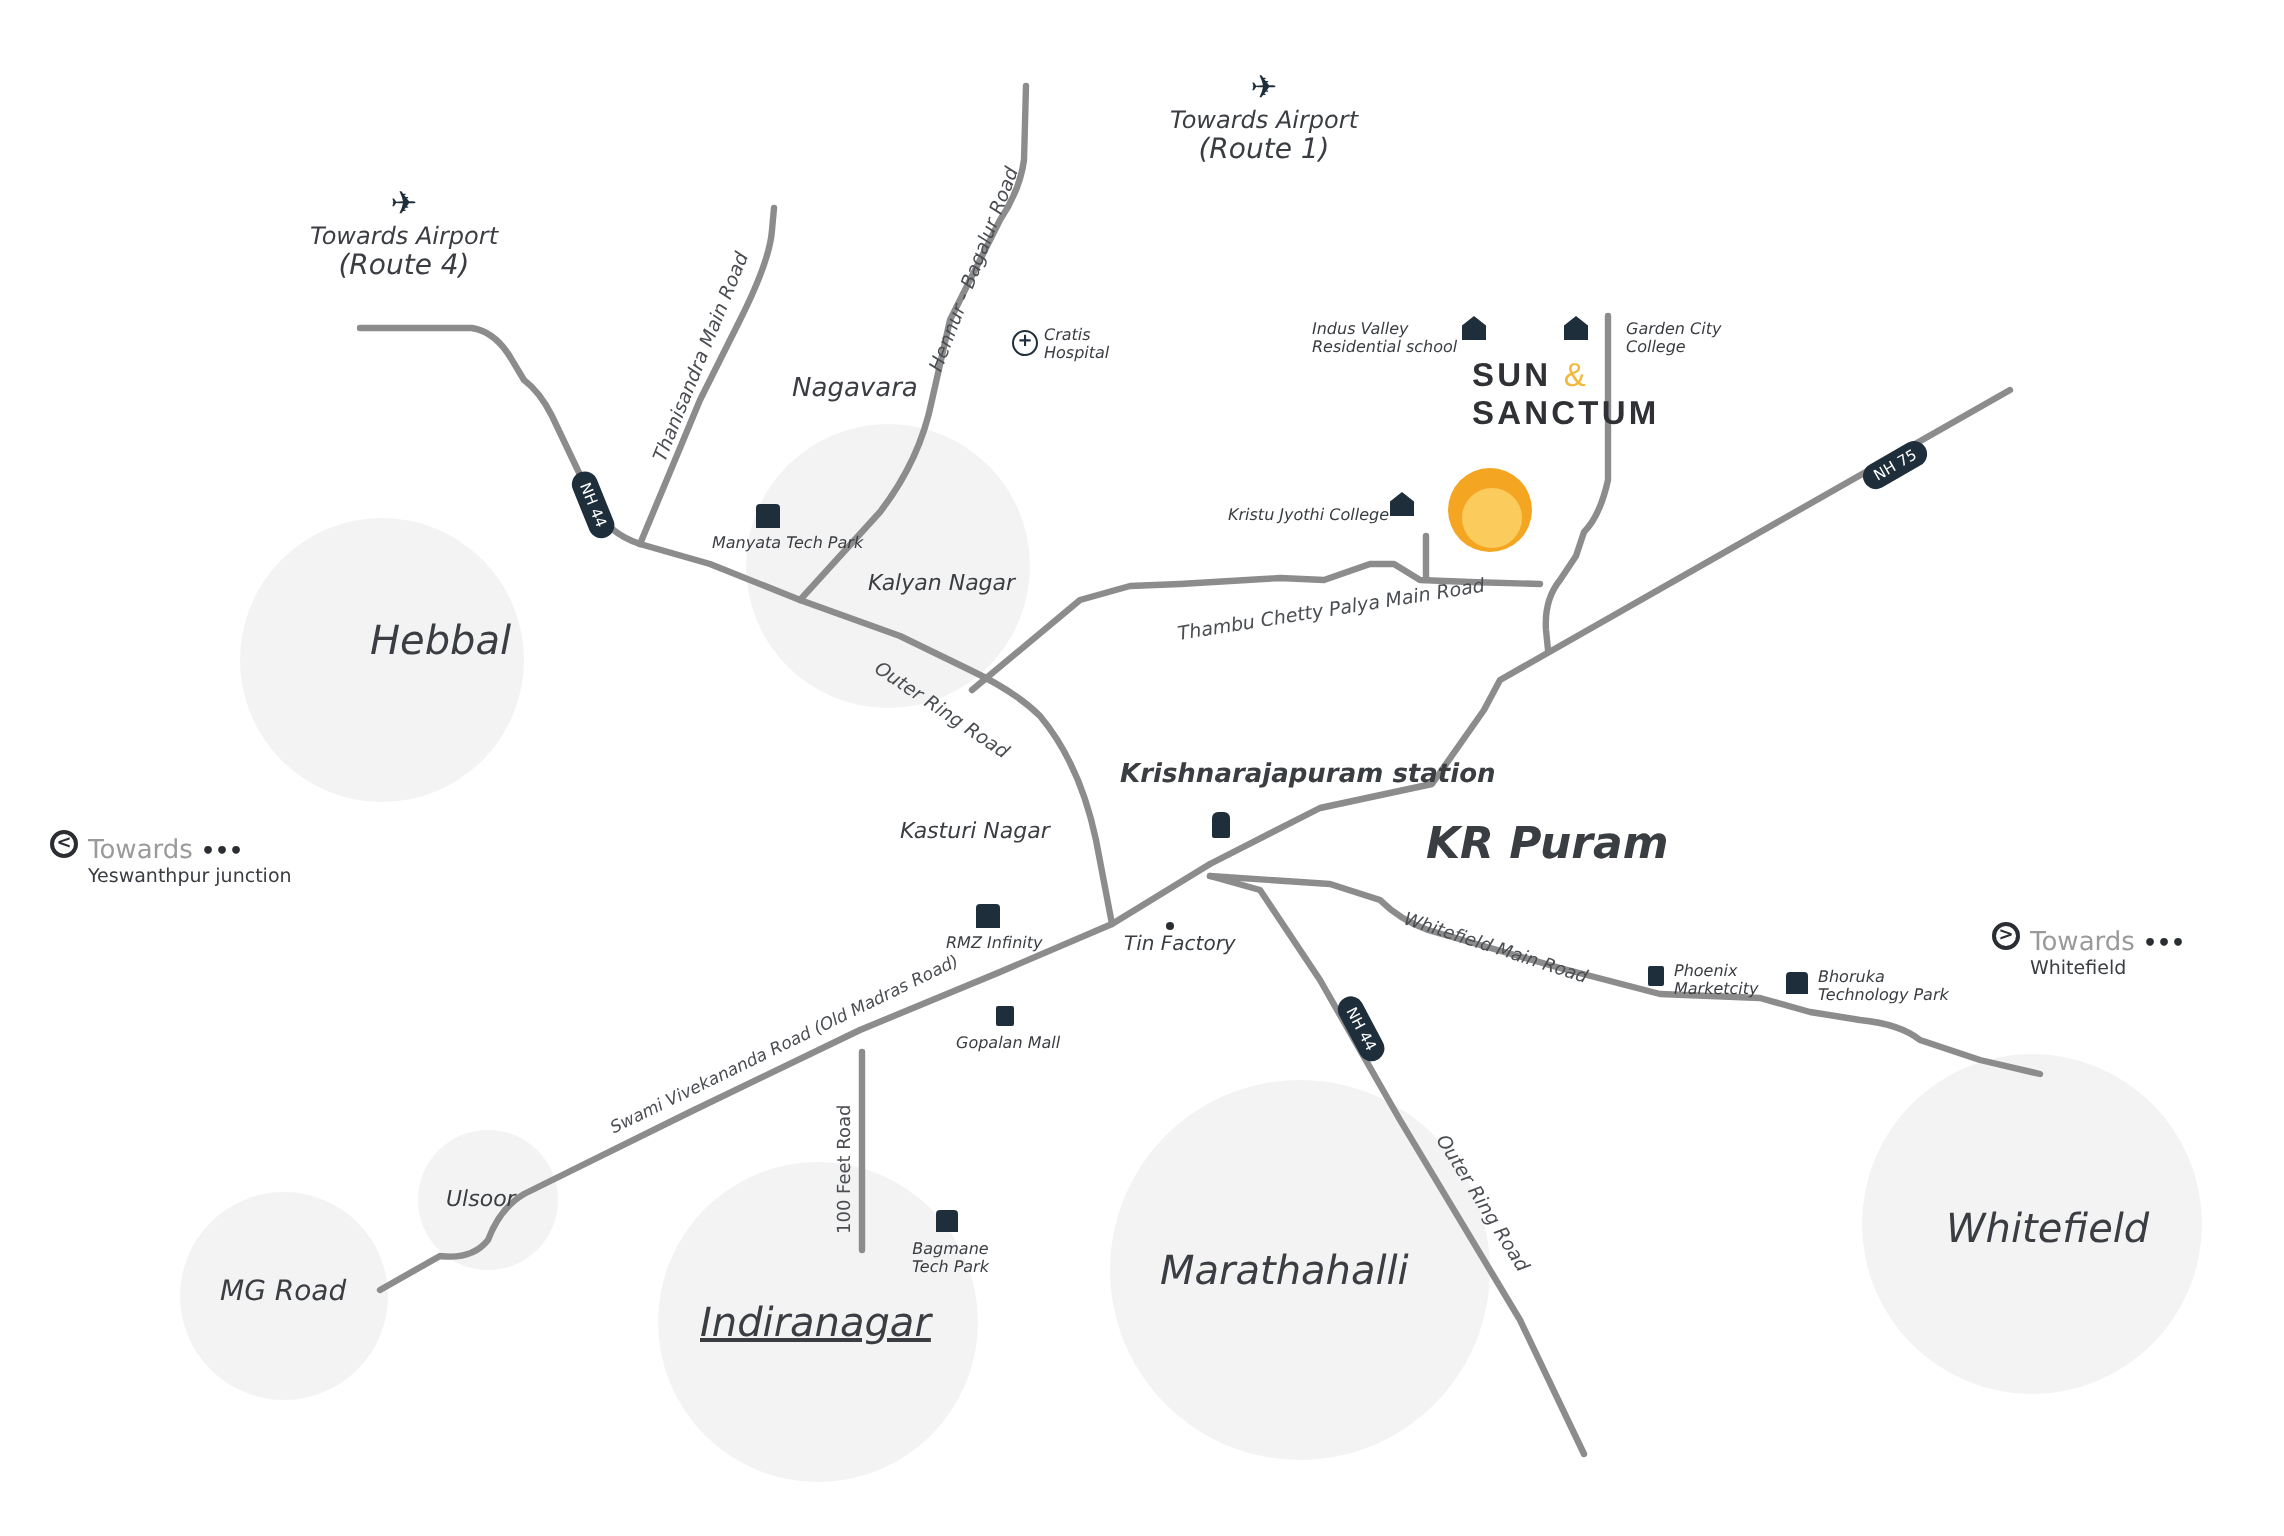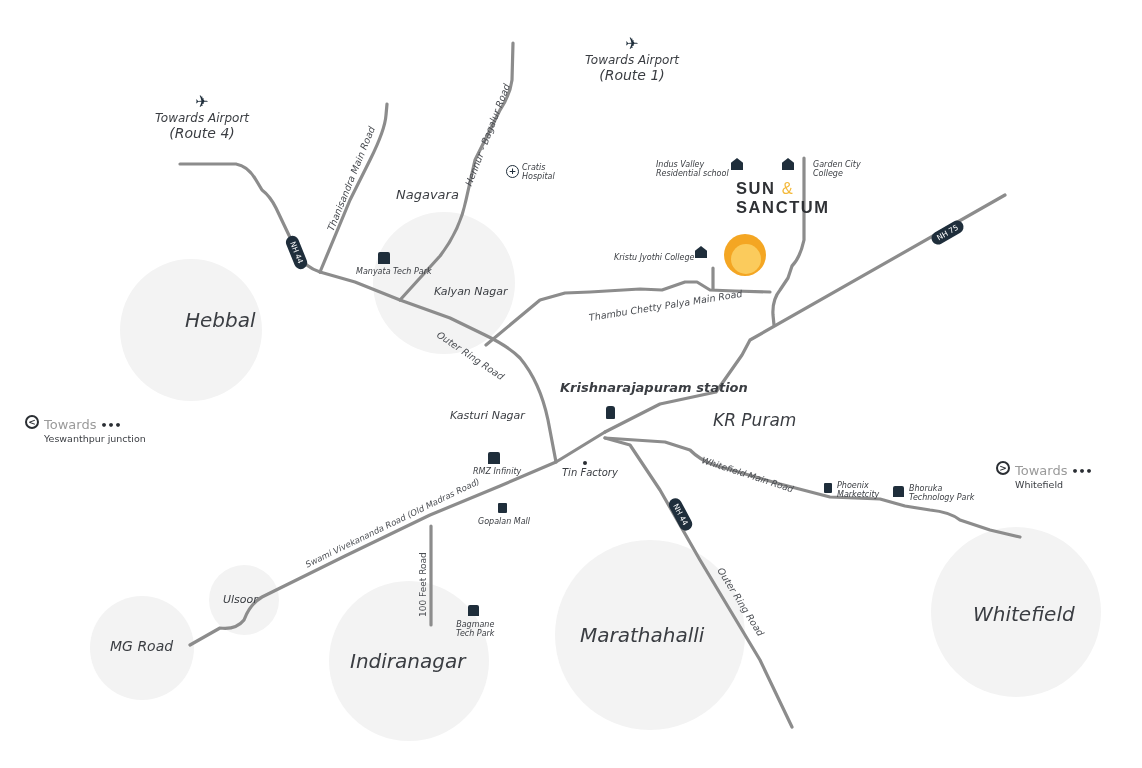--- a/index.html
+++ b/index.html
@@ -77,24 +77,24 @@
 
 <div class="brand">
   <div><span>SUN</span> <span class="amp">&amp;</span></div>
   <div>SANCTUM</div>
 </div>
 
 <div class="lbl area-big" style="left:157px;top:308px;margin-left:28px;">Hebbal</div>
 <div class="lbl area-mid" style="left:434px;top:285px;font-size:11px;">Kalyan Nagar</div>
 <div class="lbl area-mid" style="left:396px;top:187px;font-size:13px;">Nagavara</div>
 <div class="lbl area-mid" style="left:450px;top:409px;font-size:11px;">Kasturi Nagar</div>
-<div class="lbl area-big" style="left:713px;top:410px;font-size:17px;">KR Puram</div>
+<div class="lbl area-big" style="left:713px;top:410px;font-size:22px;font-weight:bold;">KR Puram</div>
 <div class="lbl area-mid" style="left:223px;top:593px;font-size:11px;">Ulsoor</div>
 <div class="lbl area-big" style="left:110px;top:638px;font-size:14px;">MG Road</div>
-<div class="lbl area-big" style="left:350px;top:649px;">Indiranagar</div>
+<div class="lbl area-big" style="left:350px;top:649px;text-decoration:underline;">Indiranagar</div>
 <div class="lbl area-big" style="left:580px;top:623px;">Marathahalli</div>
 <div class="lbl area-big" style="left:973px;top:602px;">Whitefield</div>
 
 <div class="lbl roadname" style="left:330px;top:225px;transform:rotate(-68deg);">Thanisandra Main Road</div>
 <div class="lbl roadname" style="left:468px;top:180px;transform:rotate(-69deg);">Hennur - Bagalur Road</div>
 <div class="lbl roadname" style="left:438px;top:328px;transform:rotate(34deg);">Outer Ring Road</div>
 <div class="lbl roadname" style="left:589px;top:312px;transform:rotate(-9deg);">Thambu Chetty Palya Main Road</div>
 <div class="lbl roadname" style="left:702px;top:455px;transform:rotate(18deg);font-size:9px;">Whitefield Main Road</div>
 <div class="lbl roadname" style="left:306px;top:560px;transform:rotate(-26deg);font-size:8.5px;">Swami Vivekananda Road (Old Madras Road)</div>
 <div class="lbl roadname" style="left:423px;top:612px;transform:rotate(-90deg);font-size:9px;font-style:normal;">100 Feet Road</div>

